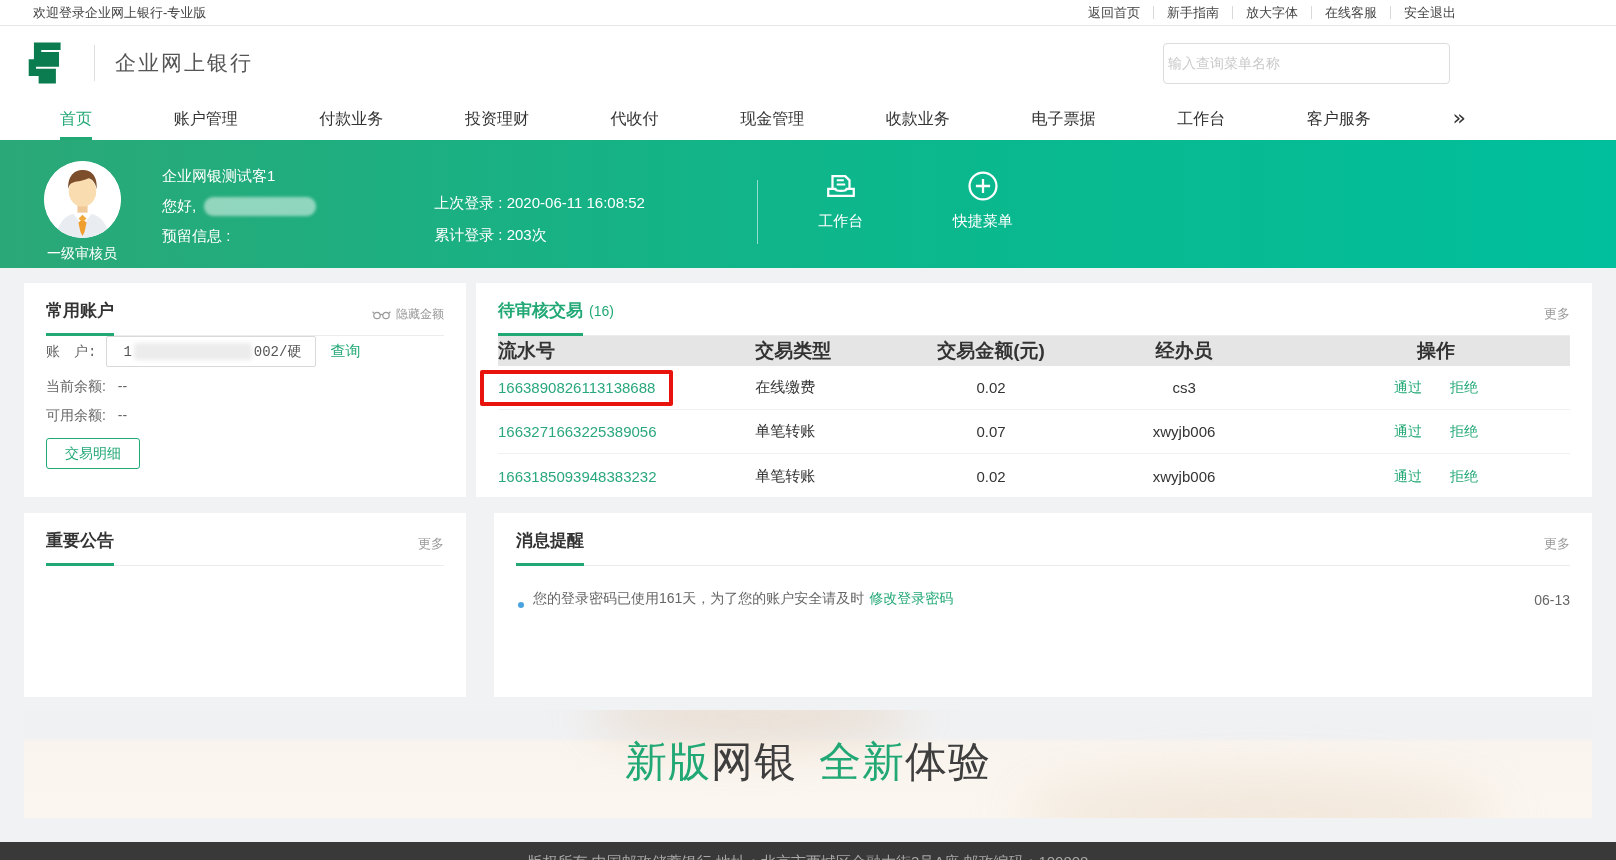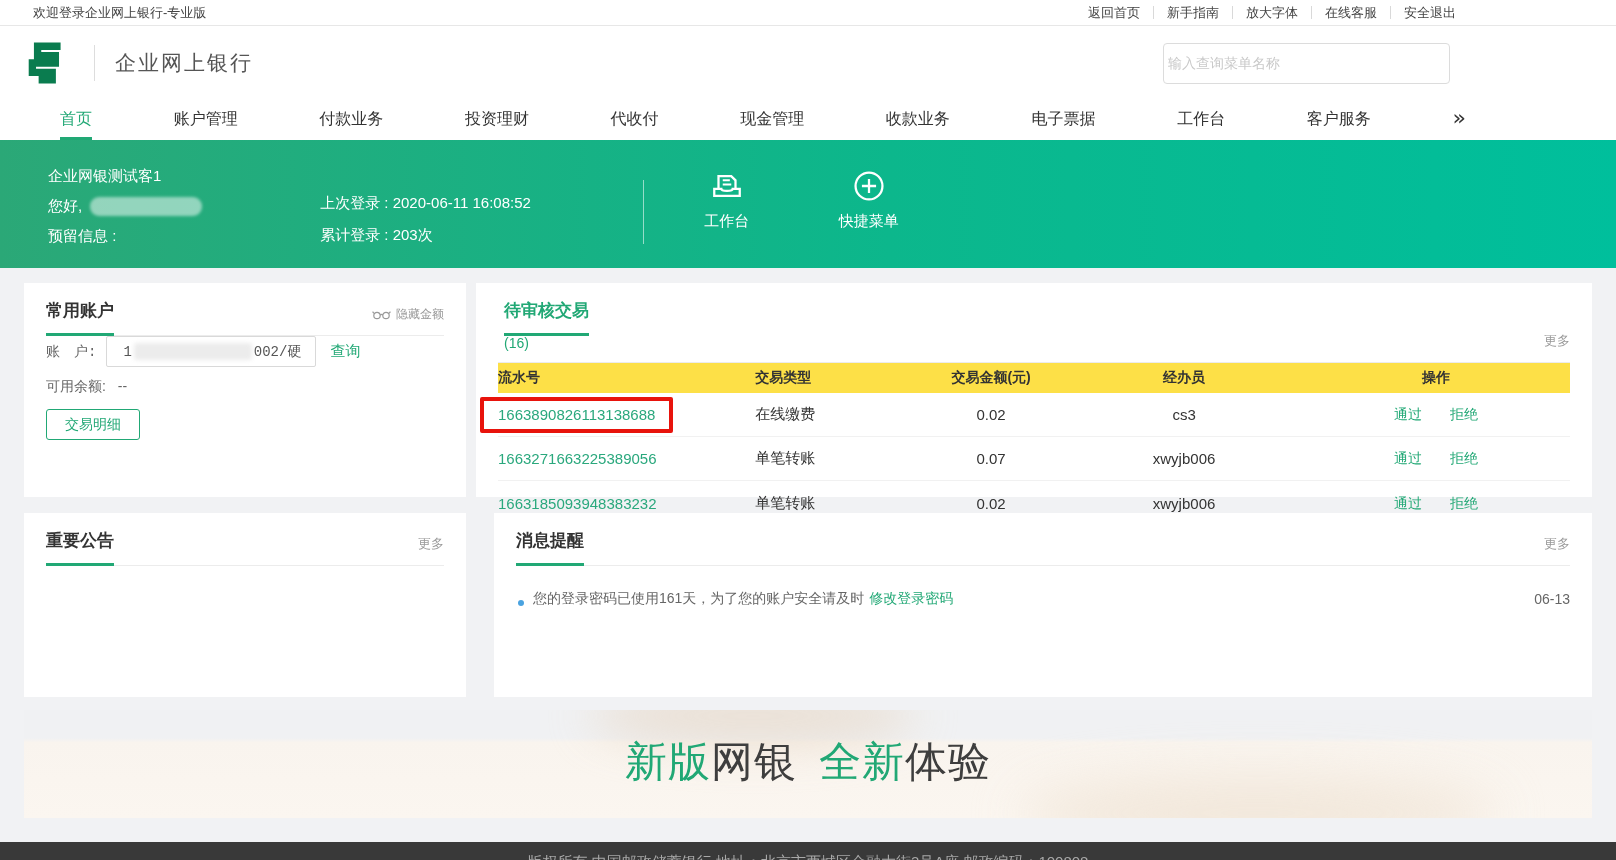--- a/index.html
+++ b/index.html
@@ -70,55 +70,55 @@
   .panel { background: #fff; }
   .panel-left { width: 442px; flex: none; }
   .panel-right { flex: 1; }
   .h214 { height: 214px; }
   .h184 { height: 184px; }
 
   .panel-pad { padding: 16px 22px 0; }
   .panel-head { display: flex; align-items: flex-end; justify-content: space-between; border-bottom: 1px solid #ececec; }
   .panel-title { font-size: 17px; font-weight: bold; color: #333; padding-bottom: 11px; border-bottom: 3px solid #21a875; margin-bottom: -1px; }
   .panel-title.green { color: #21a875; }
-  .title-group { display: flex; align-items: baseline; flex-direction: column; }
+  .title-group { display: flex; align-items: baseline; }
   .pending-count { color: #21a875; font-size: 14px; margin-left: 6px; padding-bottom: 11px; }
   .more-link { font-size: 13px; color: #999; padding-bottom: 12px; }
   .hide-amount { font-size: 12px; color: #999; display: flex; align-items: center; gap: 5px; padding-bottom: 12px; }
 
   
   .account-row { display: flex; align-items: center; font-size: 14px; color: #666; font-family: Liberation Mono, monospace; }
   .account-box {
     width: 210px; height: 31px; border: 1px solid #d9d9d9; border-radius: 2px; margin-left: 10px;
     display: flex; align-items: center; padding: 0 0 0 16px; color: #555; overflow: hidden; white-space: nowrap; cursor: pointer;
   }
   .blur-acct { width: 118px; height: 17px; margin: 0 2px; border-radius: 3px; background: #ececec; filter: blur(2px); flex: none; }
   .query-link { color: #21a875; font-size: 15px; margin-left: 14px; }
   .bal-row { margin-top: 11px; font-size: 14px; color: #666; }
   .bal-row .val { margin-left: 8px; }
   .detail-btn {
     margin-top: 13px; width: 94px; height: 31px; background: #fff; border: 1px solid #21a875;
     border-radius: 3px; color: #21a875; font-size: 14px; cursor: pointer; font-family: inherit;
   }
 
   
-  .table-head { display: flex; align-items: center; background: #fde047; height: 30px; margin-top: 0; font-size: 14px; color: #333; font-weight: bold; }
+  .table-head { display: flex; align-items: center; background: #e5e5e5; height: 30px; margin-top: 0; font-size: 19px; color: #333; font-weight: bold; }
   .trow { display: flex; align-items: center; height: 44px; font-size: 15px; color: #333; border-bottom: 1px solid #f1f1f1; }
   .trow:last-child { border-bottom: none; }
   .c1 { width: 24%; text-align: left; }
   .c2 { width: 15%; text-align: left; }
   .c3 { width: 14%; text-align: center; }
   .c4 { width: 22%; text-align: center; }
   .c5 { width: 25%; text-align: center; }
   .serial-link { color: #2aa87d; font-size: 15px; }
   .red-box { display: inline-block; border: 4px solid #e8130c; border-radius: 2px; padding: 5px 14px 6px; margin: -9px 0 -9px -18px; }
   .op-link { color: #21a875; font-size: 14px; margin: 0 12px; }
 
   
-  .msg-row { margin-top: 24px; display: flex; align-items: center; font-size: 14px; color: #666; }
+  .msg-row { margin-top: 24px; display: flex; align-items: flex-end; font-size: 14px; color: #666; }
   .msg-dot { width: 6px; height: 6px; border-radius: 50%; background: #4aa3e0; margin: 7px 9px 0 2px; flex: none; }
   .msg-link { color: #21a875; margin-left: 5px; }
   .msg-date { margin-left: auto; color: #666; }
 
   
   .promo {
     margin: 13px 24px 0; height: 108px; position: relative; overflow: hidden; text-align: center;
     background: linear-gradient(180deg, #f0f1f3 0%, #f0f1f3 26%, #f9f4ee 30%, #fbf6f0 100%);
   }
   .promo .blob1 { position: absolute; left: 36%; top: -24px; width: 330px; height: 60px; background: #e8d9c8; border-radius: 50%; filter: blur(22px); opacity: .7; }
@@ -165,20 +165,35 @@
   <div class="nav-tab">代收付</div>
   <div class="nav-tab">现金管理</div>
   <div class="nav-tab">收款业务</div>
   <div class="nav-tab">电子票据</div>
   <div class="nav-tab">工作台</div>
   <div class="nav-tab">客户服务</div>
   <div class="nav-more">»</div>
 </div>
 
 <div class="band">
+  <div class="avatar-wrap">
+    <div class="avatar">
+      <svg viewBox="0 0 76 76" width="77" height="77">
+        <circle cx="38" cy="38" r="38" fill="#ffffff"></circle>
+        <path d="M12,78 C13,55 27,51 38,51 C49,51 63,55 64,78 Z" fill="#e9edf2"></path>
+        <path d="M29,52 L38,64 L47,52 L42,49 L34,49 Z" fill="#ffffff"></path>
+        <rect x="33" y="41" width="10" height="10" fill="#f1c897"></rect>
+        <path d="M38,57 L34,61 L36,70 L38,74 L40,70 L42,61 Z" fill="#f09f2e"></path>
+        <path d="M38,53 L34,57 L38,60 L42,57 Z" fill="#f0a93a"></path>
+        <ellipse cx="38" cy="30" rx="13.5" ry="15" fill="#f9dcb0"></ellipse>
+        <path d="M24,28 C23,14 31,9 38,9 C46,9 53,14 52,28 C51,22 48,18 44,17 C38,20 30,20 27,22 C25,23.5 24.3,25.5 24,28 Z" fill="#7d4e2b"></path>
+      </svg>
+    </div>
+    <div class="avatar-role">一级审核员</div>
+  </div>
 
   <div class="user-col">
     <div class="line">企业网银测试客1</div>
     <div class="line">
       <span>您好,</span>
       <span class="blur-name"></span>
     </div>
     <div class="line">预留信息 :</div>
   </div>
 
@@ -226,20 +241,24 @@
       <div class="account-row">
         <span>账　户:</span>
         <div class="account-box">
           <span>1</span>
           <span class="blur-acct"></span>
           <span>002/硬</span>
         </div>
         <a class="query-link">查询</a>
       </div>
       <div class="bal-row">
+        <span>当前余额:</span>
+        <span class="val">--</span>
+      </div>
+      <div class="bal-row">
         <span>可用余额:</span>
         <span class="val">--</span>
       </div>
       <button class="detail-btn">交易明细</button>
     </div>
 
     <div class="panel panel-right h214 panel-pad">
       <div class="panel-head">
         <div class="title-group">
           <div class="panel-title green">待审核交易</div>

